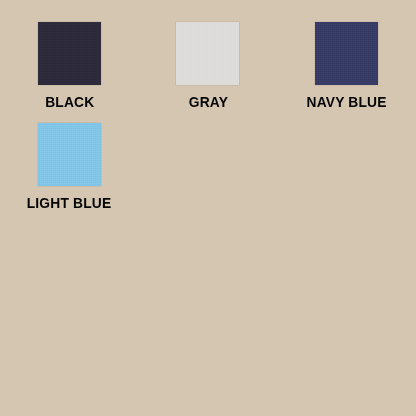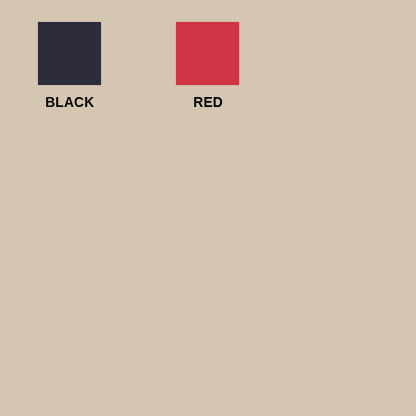--- a/index.html
+++ b/index.html
@@ -70,27 +70,35 @@
 <body style="background-color: rgb(213, 198, 178);">
 
 <div id="swatch-chart" style="background-color: rgb(213, 198, 178);">
 
   <div class="swatch-cell">
     <div class="swatch-chip" style="background-color: rgb(45, 42, 58);"></div>
     <div class="swatch-label" style="color: rgb(5, 5, 5);">BLACK</div>
   </div>
 
 
+  <div class="swatch-cell">
+    <div class="swatch-chip" style="background-color: rgb(222, 220, 219);"></div>
+    <div class="swatch-label" style="color: rgb(5, 5, 5);">GRAY</div>
+  </div>
+
+  <div class="swatch-cell">
+    <div class="swatch-chip" style="background-color: rgb(54, 59, 102);"></div>
+    <div class="swatch-label" style="color: rgb(5, 5, 5);">NAVY BLUE</div>
+  </div>
+
+
+  <div class="swatch-cell">
+    <div class="swatch-chip" style="background-color: rgb(127, 197, 232);"></div>
+    <div class="swatch-label" style="color: rgb(5, 5, 5);">LIGHT BLUE</div>
+  </div>
 
 
 
 
 
 
 
-  <div class="swatch-cell">
-    <div class="swatch-chip" style="background-color: rgb(207, 51, 68);"></div>
-    <div class="swatch-label" style="color: rgb(5, 5, 5);">RED</div>
-  </div>
-
-
-
 </div>
 
 </body></html>

